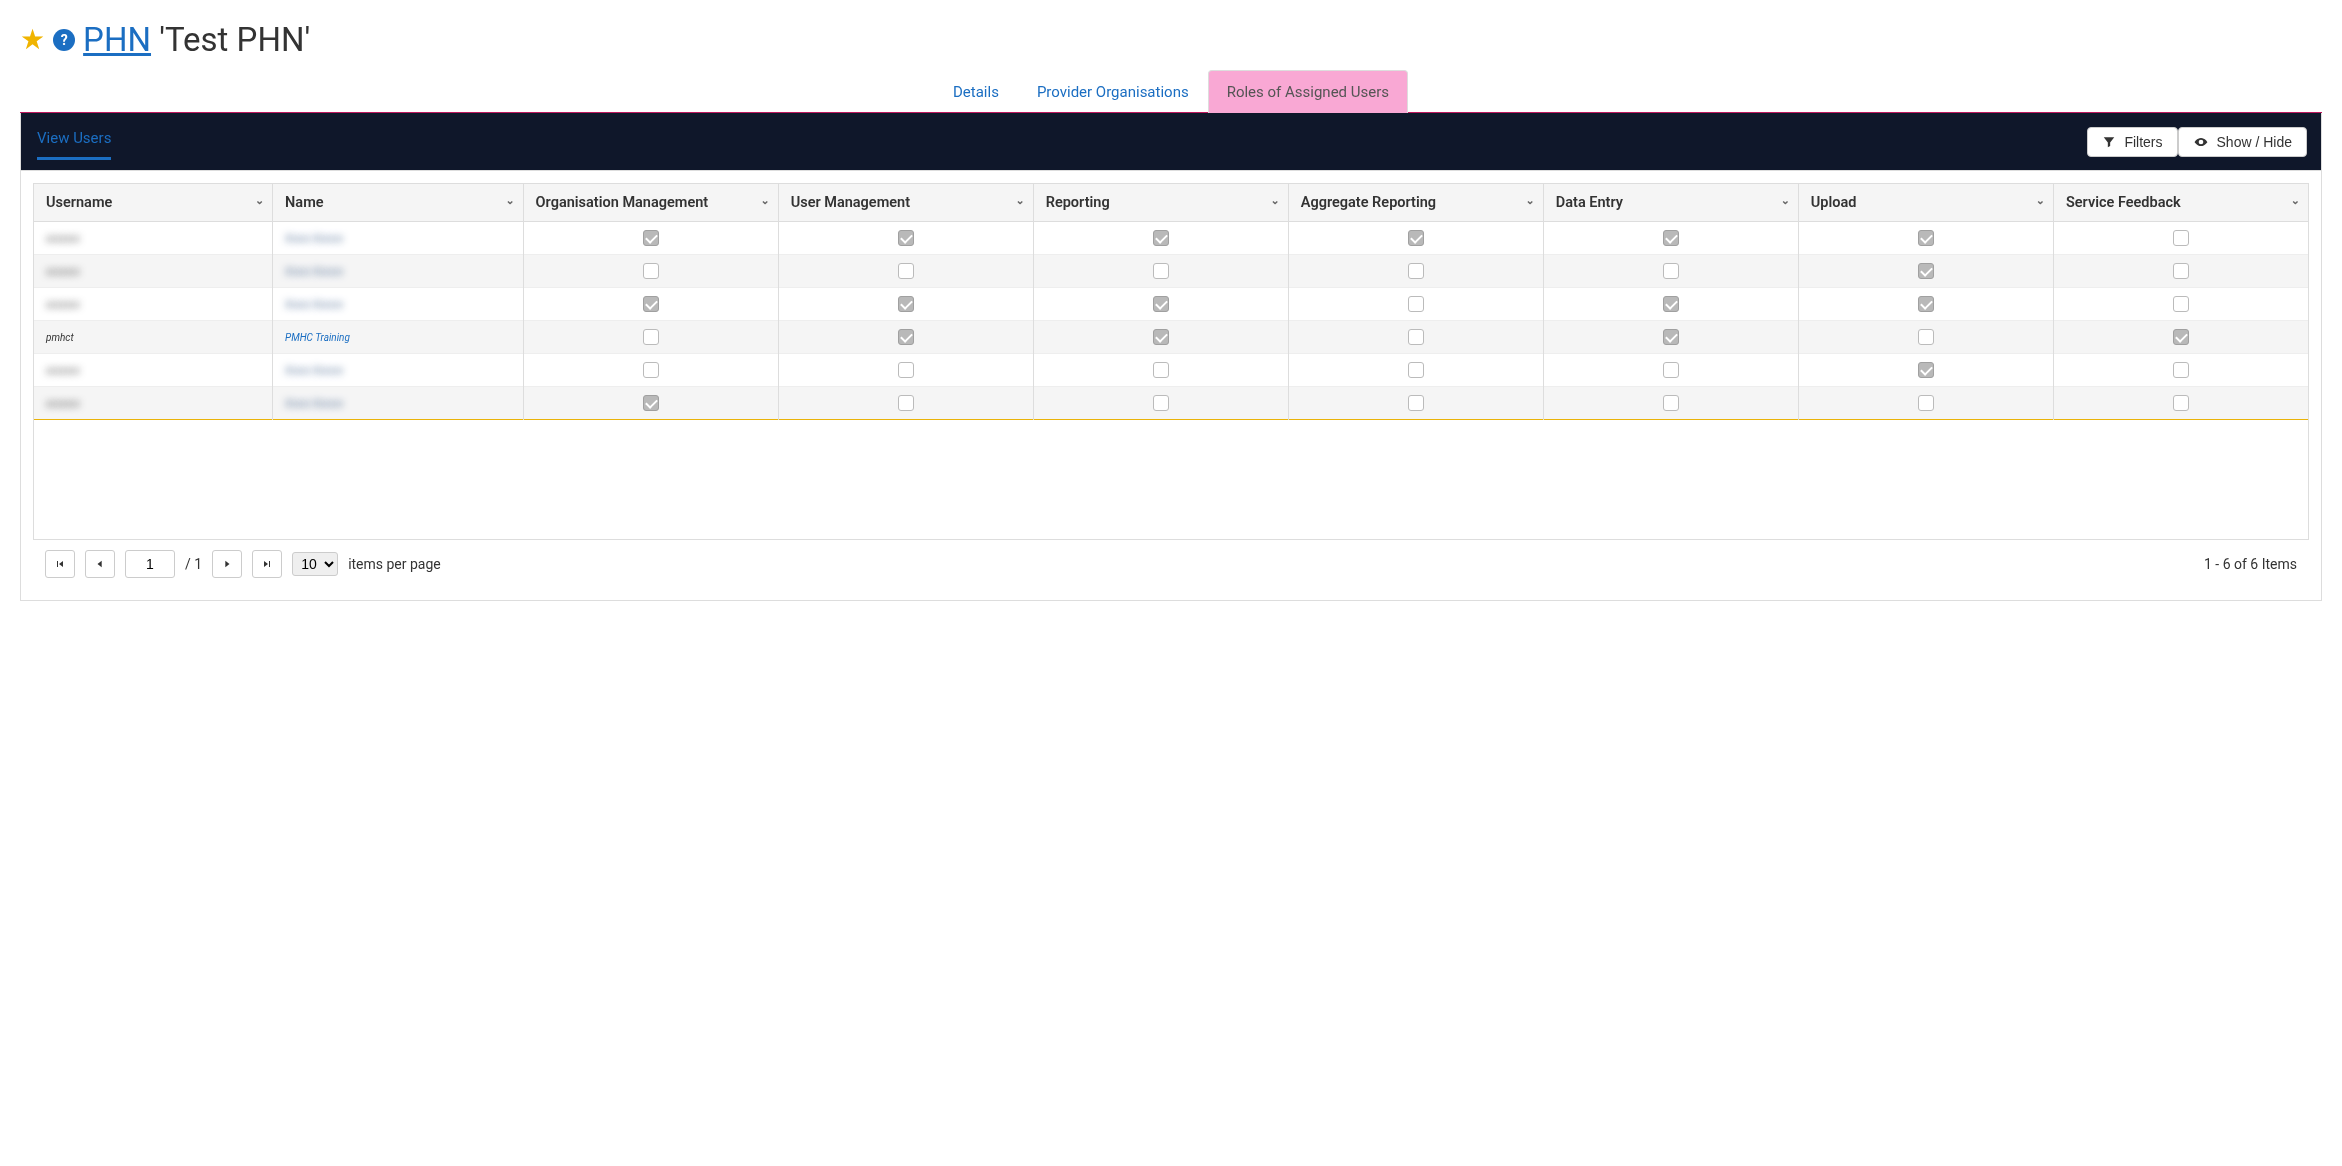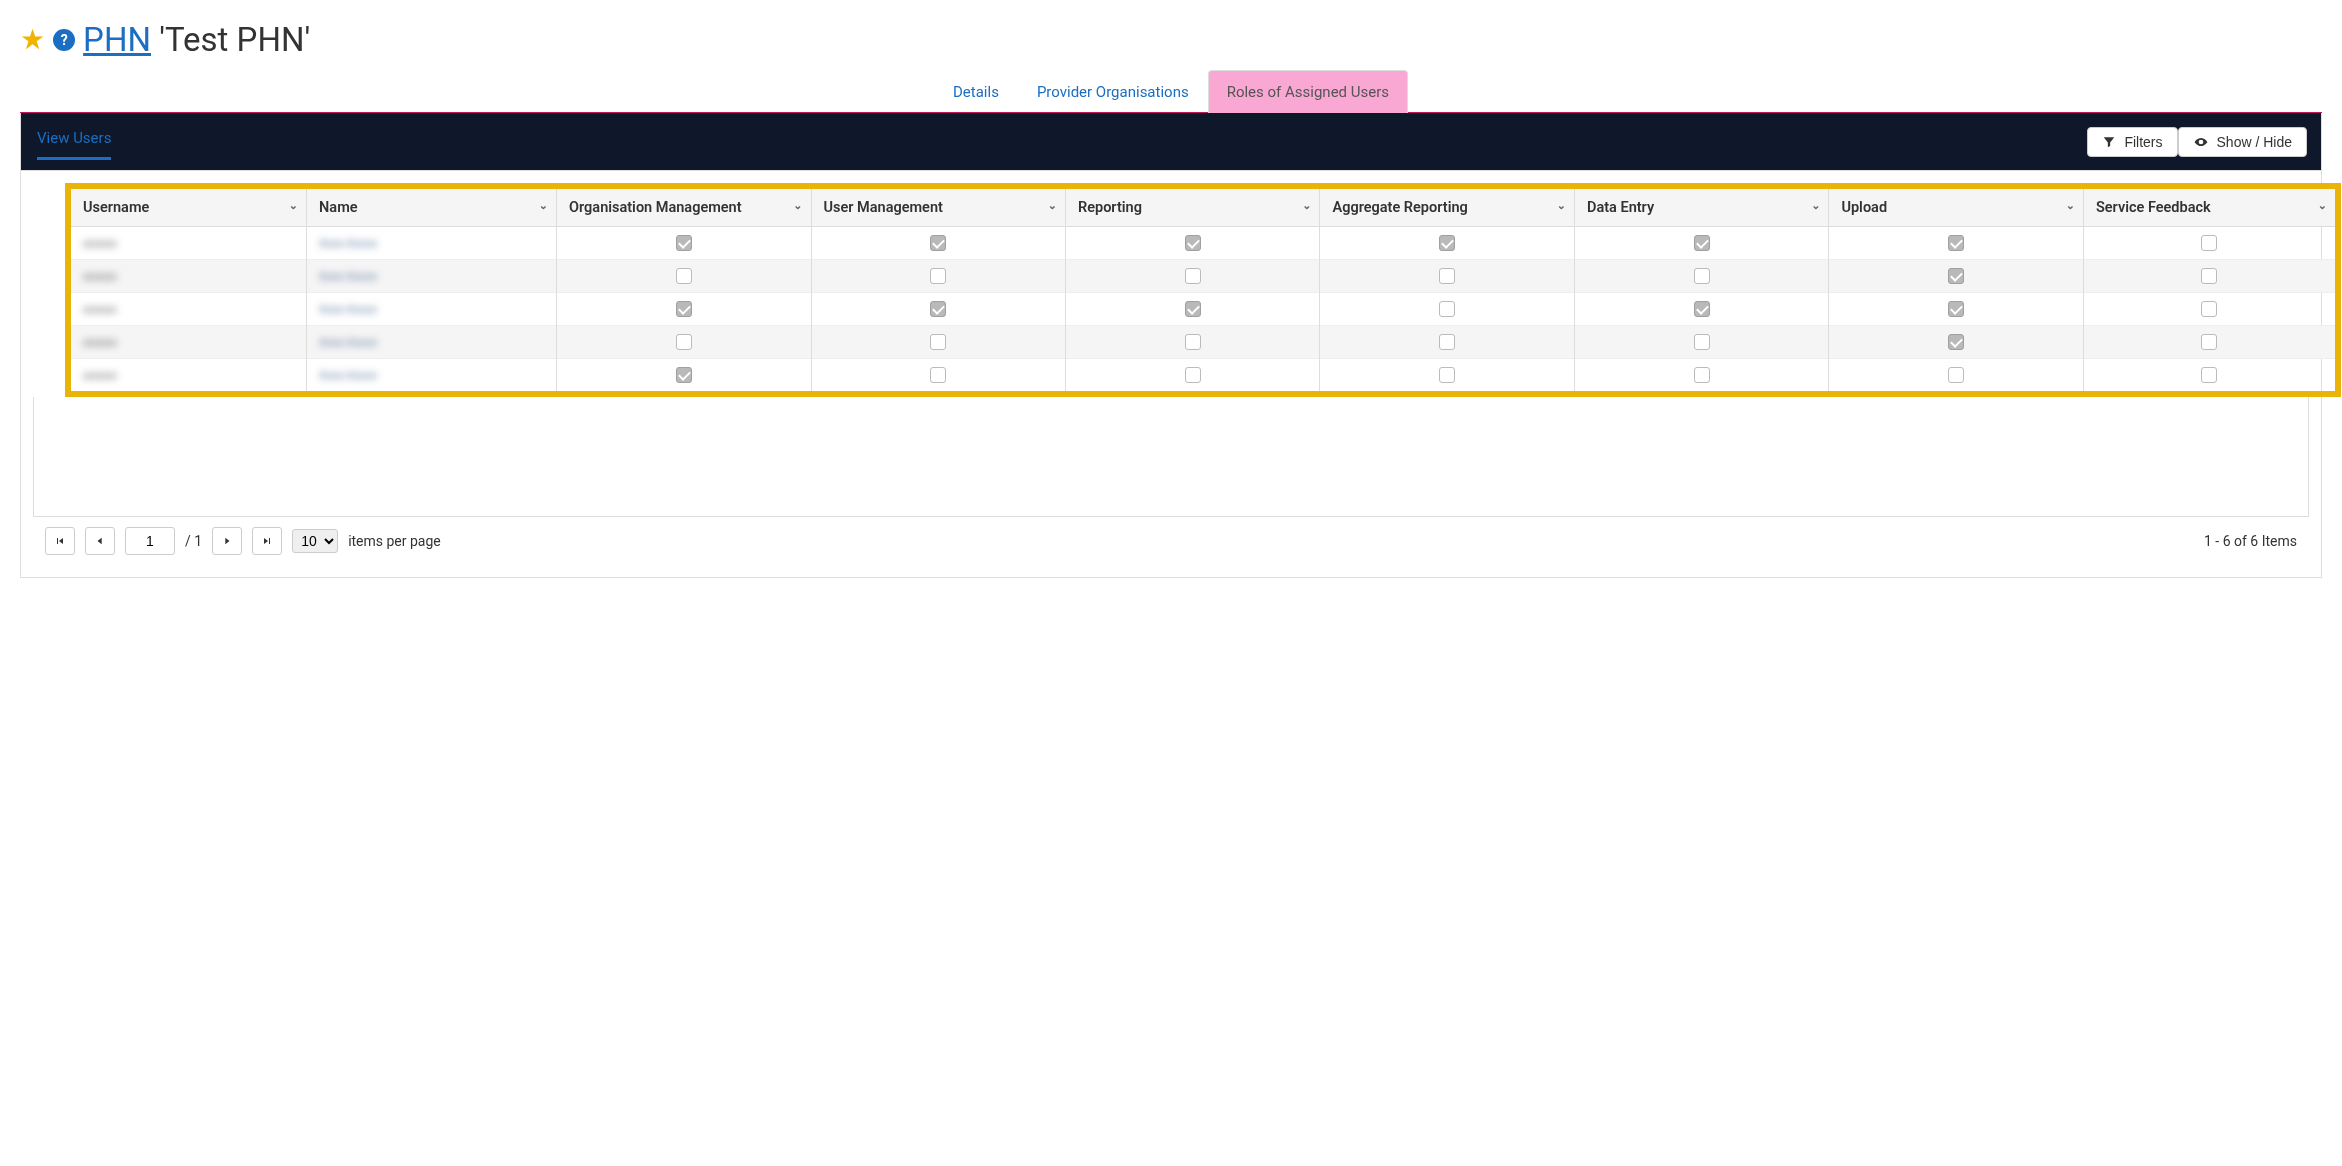--- a/index.html
+++ b/index.html
@@ -103,23 +103,22 @@
     cursor: pointer;
     font-size: 14px;
     color: #333;
   }
   .table-wrap {
     padding: 12px;
   }
   table.grid {
     width: 100%;
     border-collapse: collapse;
-    border: 6px solid #eab308;
+    border: 1px solid #eab308;
     table-layout: fixed;
-    margin-left: 32px;
   }
   table.grid th {
     background: #f5f5f5;
     text-align: left;
     font-weight: 600;
     padding: 10px 12px;
     border: 1px solid #ddd;
     vertical-align: top;
     font-size: 14.5px;
     position: relative;
@@ -312,20 +311,31 @@
           <tr>
             <td class="cell-blur-dark">xxxxxxx</td>
             <td class="cell-blur">Xxxxx Xxxxxx</td>
             <td class="center"><span class="chk checked"></span></td>
             <td class="center"><span class="chk checked"></span></td>
             <td class="center"><span class="chk checked"></span></td>
             <td class="center"><span class="chk"></span></td>
             <td class="center"><span class="chk checked"></span></td>
             <td class="center"><span class="chk checked"></span></td>
             <td class="center"><span class="chk"></span></td>
+          </tr>
+          <tr>
+            <td>pmhct</td>
+            <td class="cell-link">PMHC Training</td>
+            <td class="center"><span class="chk"></span></td>
+            <td class="center"><span class="chk checked"></span></td>
+            <td class="center"><span class="chk checked"></span></td>
+            <td class="center"><span class="chk"></span></td>
+            <td class="center"><span class="chk checked"></span></td>
+            <td class="center"><span class="chk"></span></td>
+            <td class="center"><span class="chk checked"></span></td>
           </tr>
           <tr>
             <td class="cell-blur-dark">xxxxxxx</td>
             <td class="cell-blur">Xxxxx Xxxxxx</td>
             <td class="center"><span class="chk"></span></td>
             <td class="center"><span class="chk"></span></td>
             <td class="center"><span class="chk"></span></td>
             <td class="center"><span class="chk"></span></td>
             <td class="center"><span class="chk"></span></td>
             <td class="center"><span class="chk checked"></span></td>

